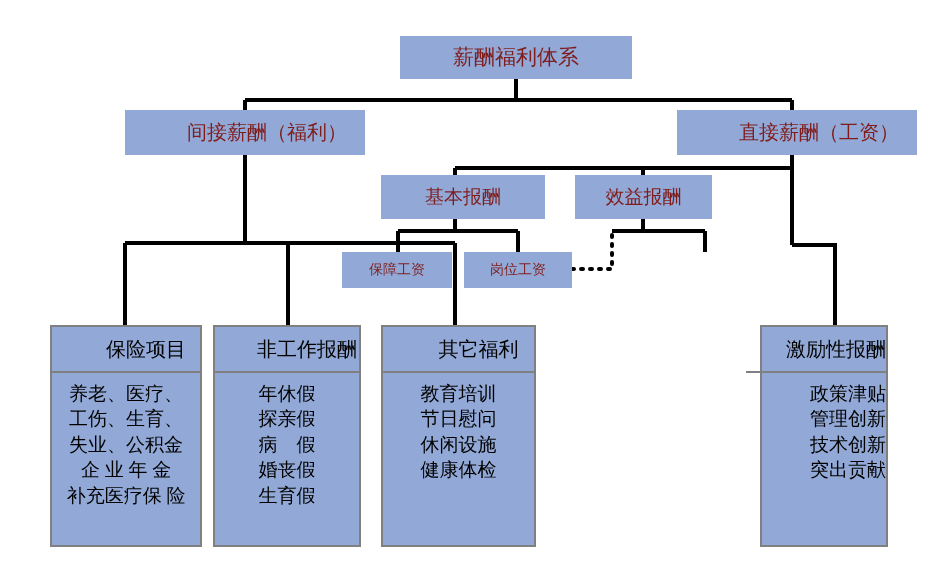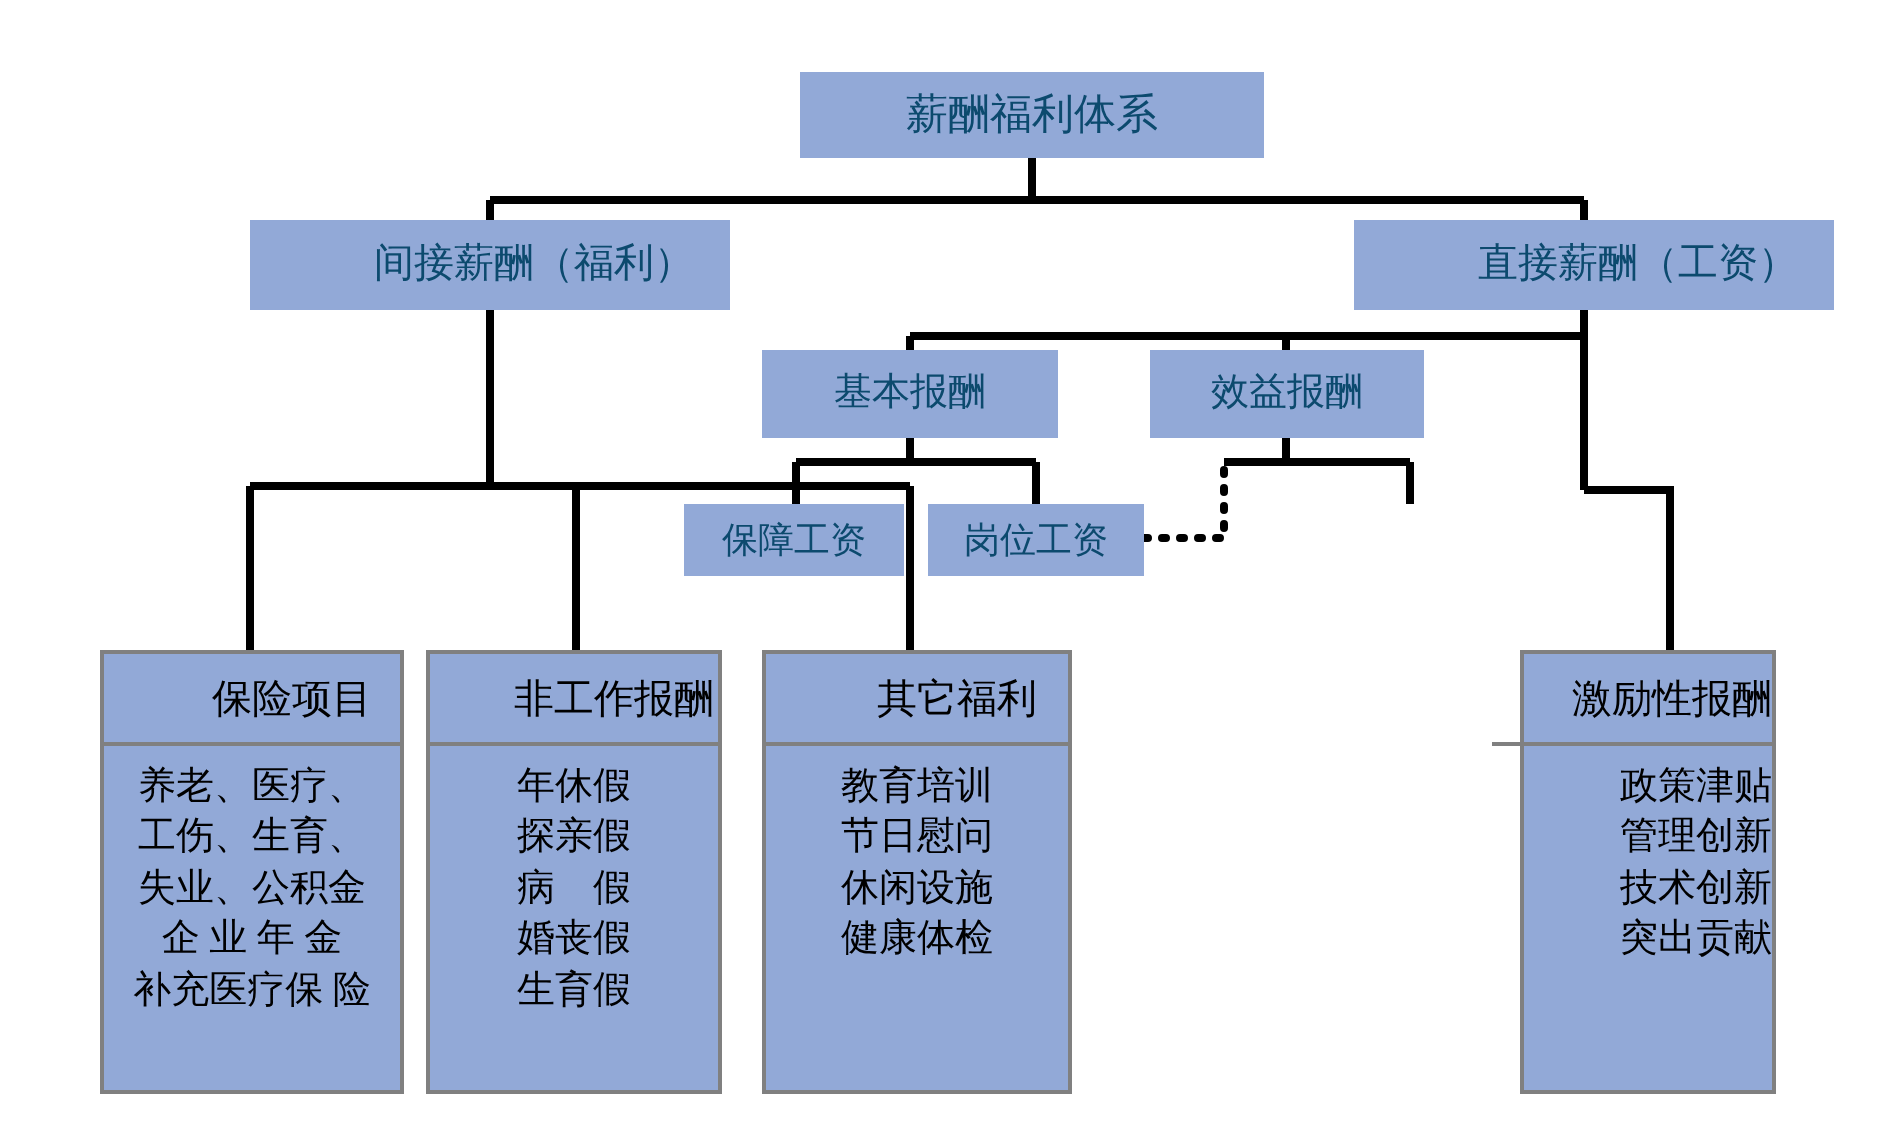--- a/index.html
+++ b/index.html
@@ -12,30 +12,30 @@
 
   
   #connector-layer{position:absolute;left:0;top:0;width:947px;height:570px;}
 
   
   .node{
     position:absolute;
     background:#92a9d7;
     box-sizing:border-box;
     display:flex;align-items:center;justify-content:center;
-    color:#0c4a6e;
+    color:#7f1d1d;
     z-index:5;
     line-height:1.05;
     white-space:nowrap;
   }
   .node.plain{border:0;}
   .lvl1{font-size:21px;}
   .lvl2{font-size:20px;padding-left:44px;}
   .lvl3{font-size:19px;}
-  .lvl4{font-size:18px;}
+  .lvl4{font-size:14px;}
 
   
   .panel{
     position:absolute;
     background:#92a9d7;
     border:2px solid #808080;
     box-sizing:border-box;
     z-index:5;
     display:flex;flex-direction:column;
   }
@@ -105,21 +105,21 @@
   </div>
 
   <div class="node plain lvl2" style="left:125px;top:110px;width:240px;height:45px;">
     <span>间接薪酬（福利）</span>
   </div>
 
   <div class="node plain lvl2" style="left:677px;top:110px;width:240px;height:45px;">
     <span>直接薪酬（工资）</span>
   </div>
 
-  <div class="node plain lvl3" style="left:381px;top:175px;width:148px;height:44px;">
+  <div class="node plain lvl3" style="left:381px;top:175px;width:164px;height:44px;">
     <span>基本报酬</span>
   </div>
 
   <div class="node plain lvl3" style="left:575px;top:175px;width:137px;height:44px;">
     <span>效益报酬</span>
   </div>
 
   <div class="node plain lvl4" style="left:342px;top:252px;width:110px;height:36px;">
     <span>保障工资</span>
   </div>

